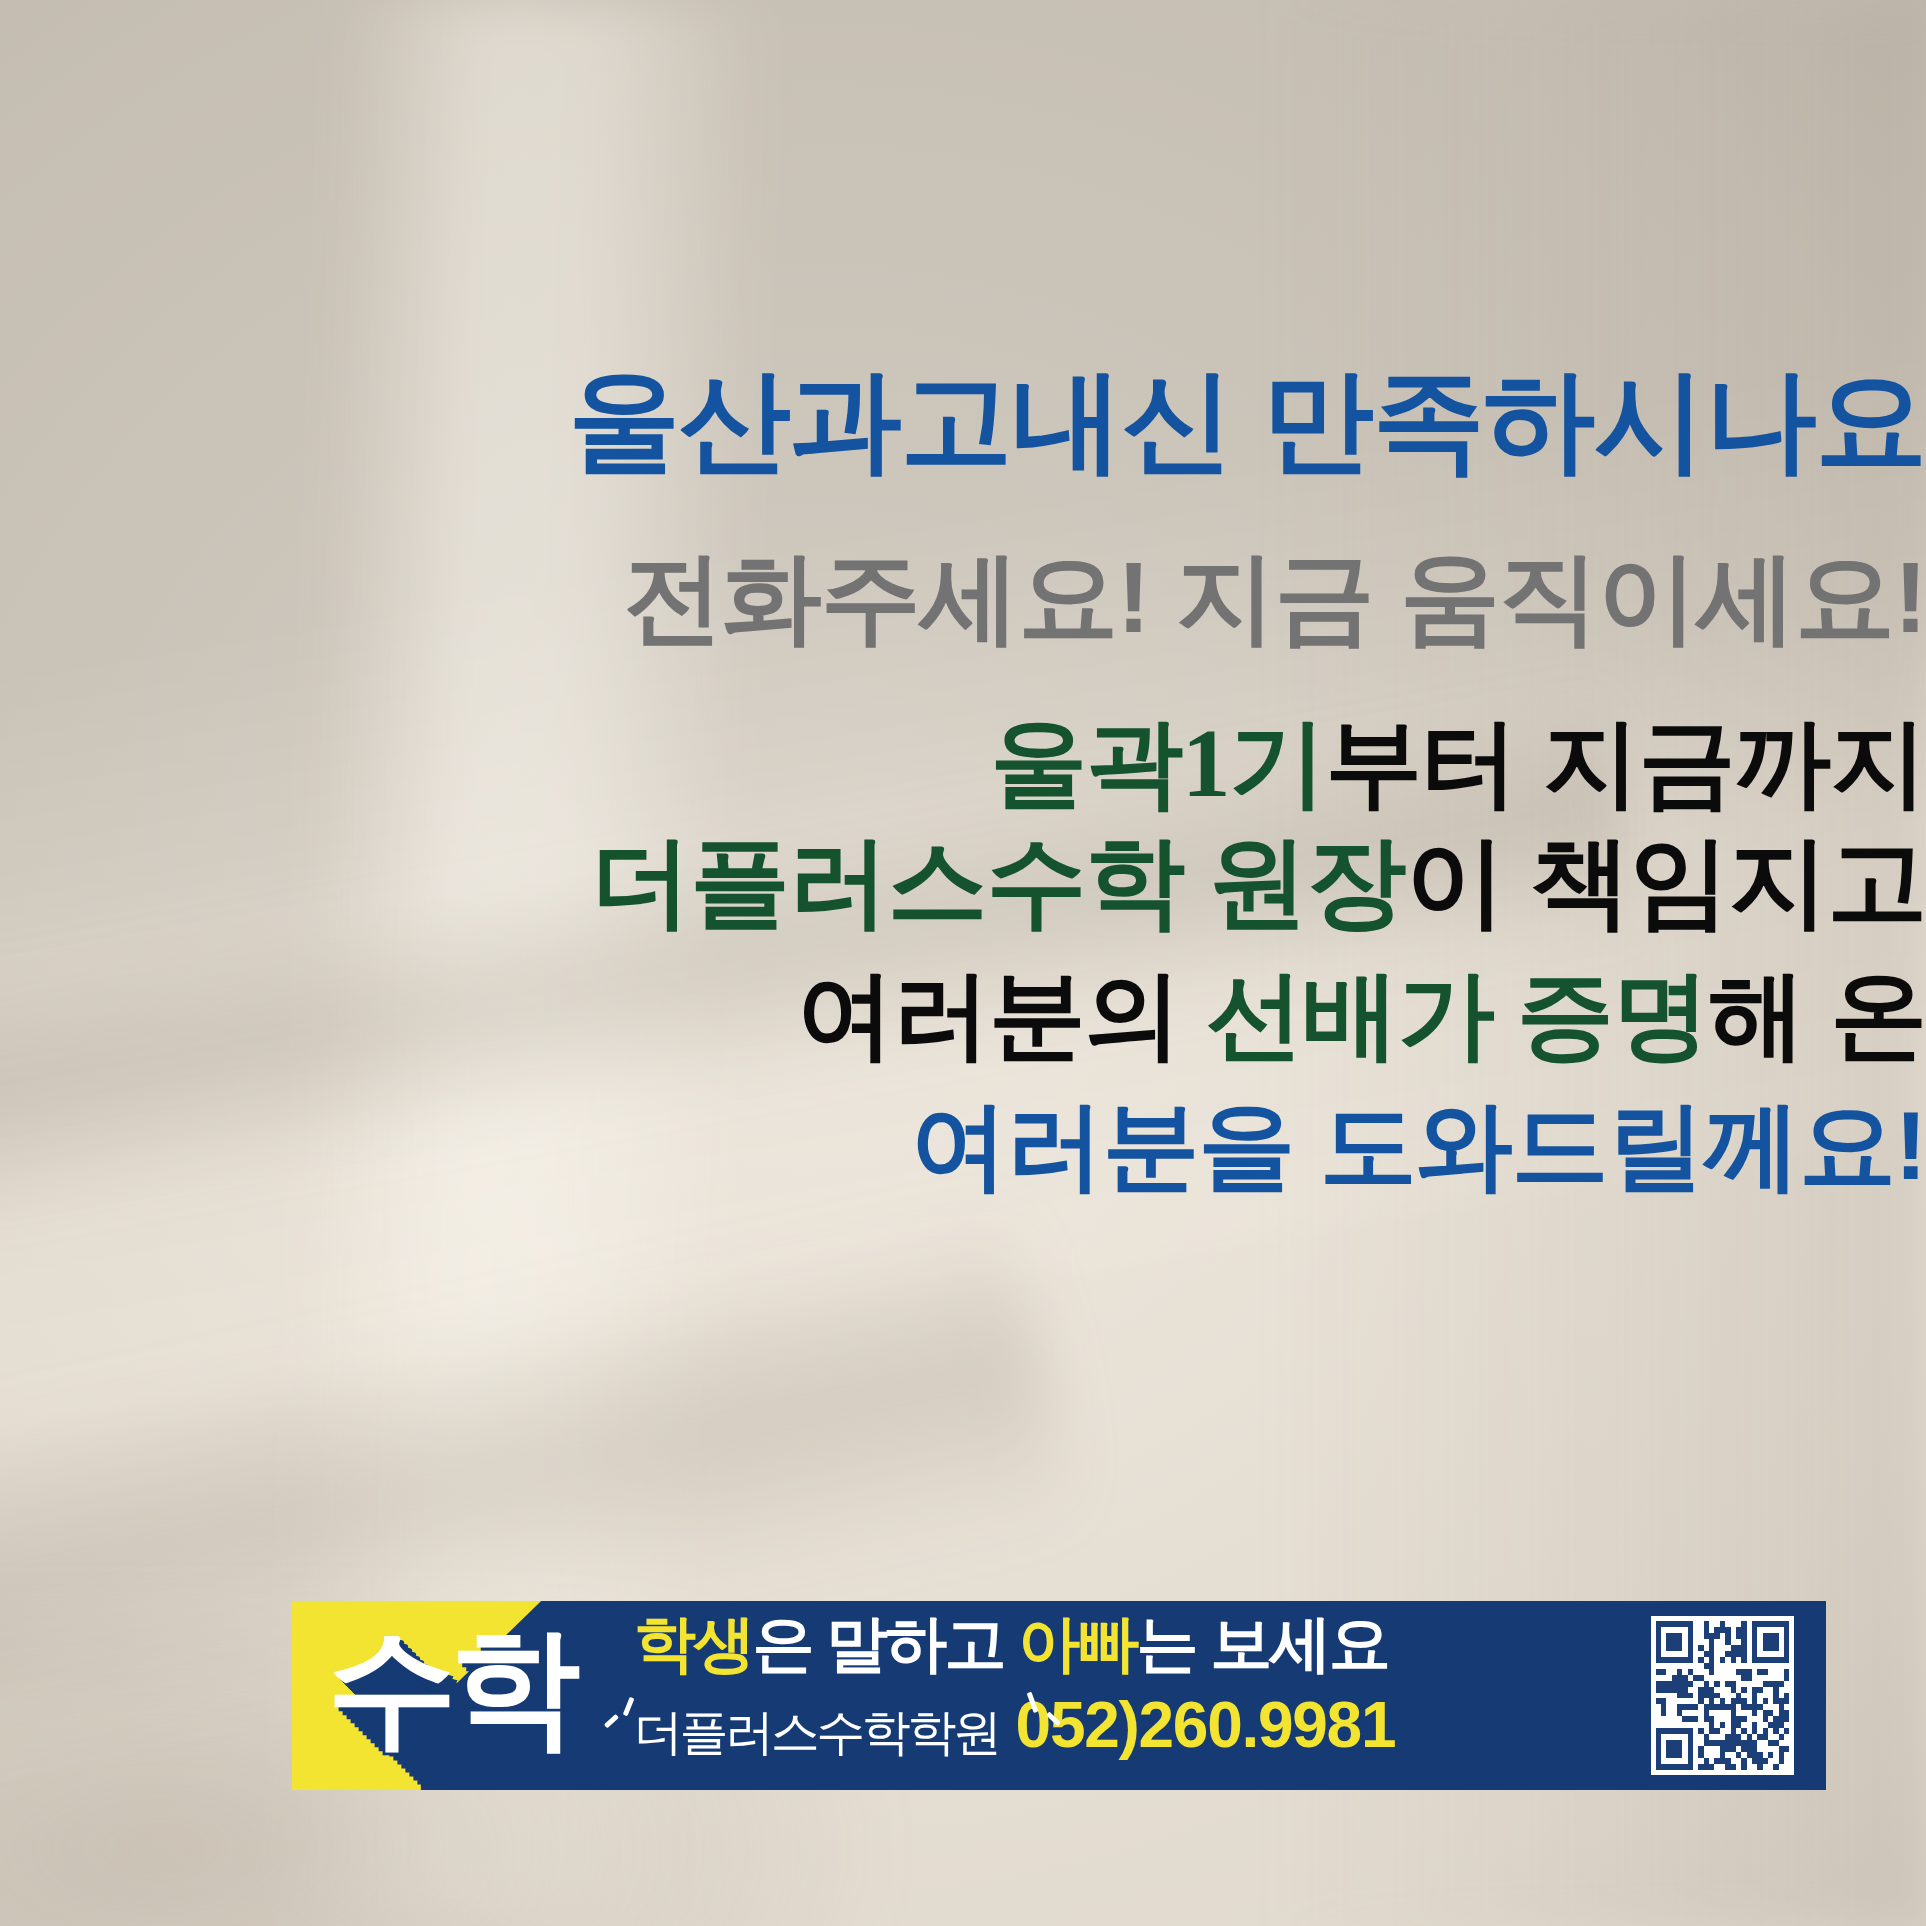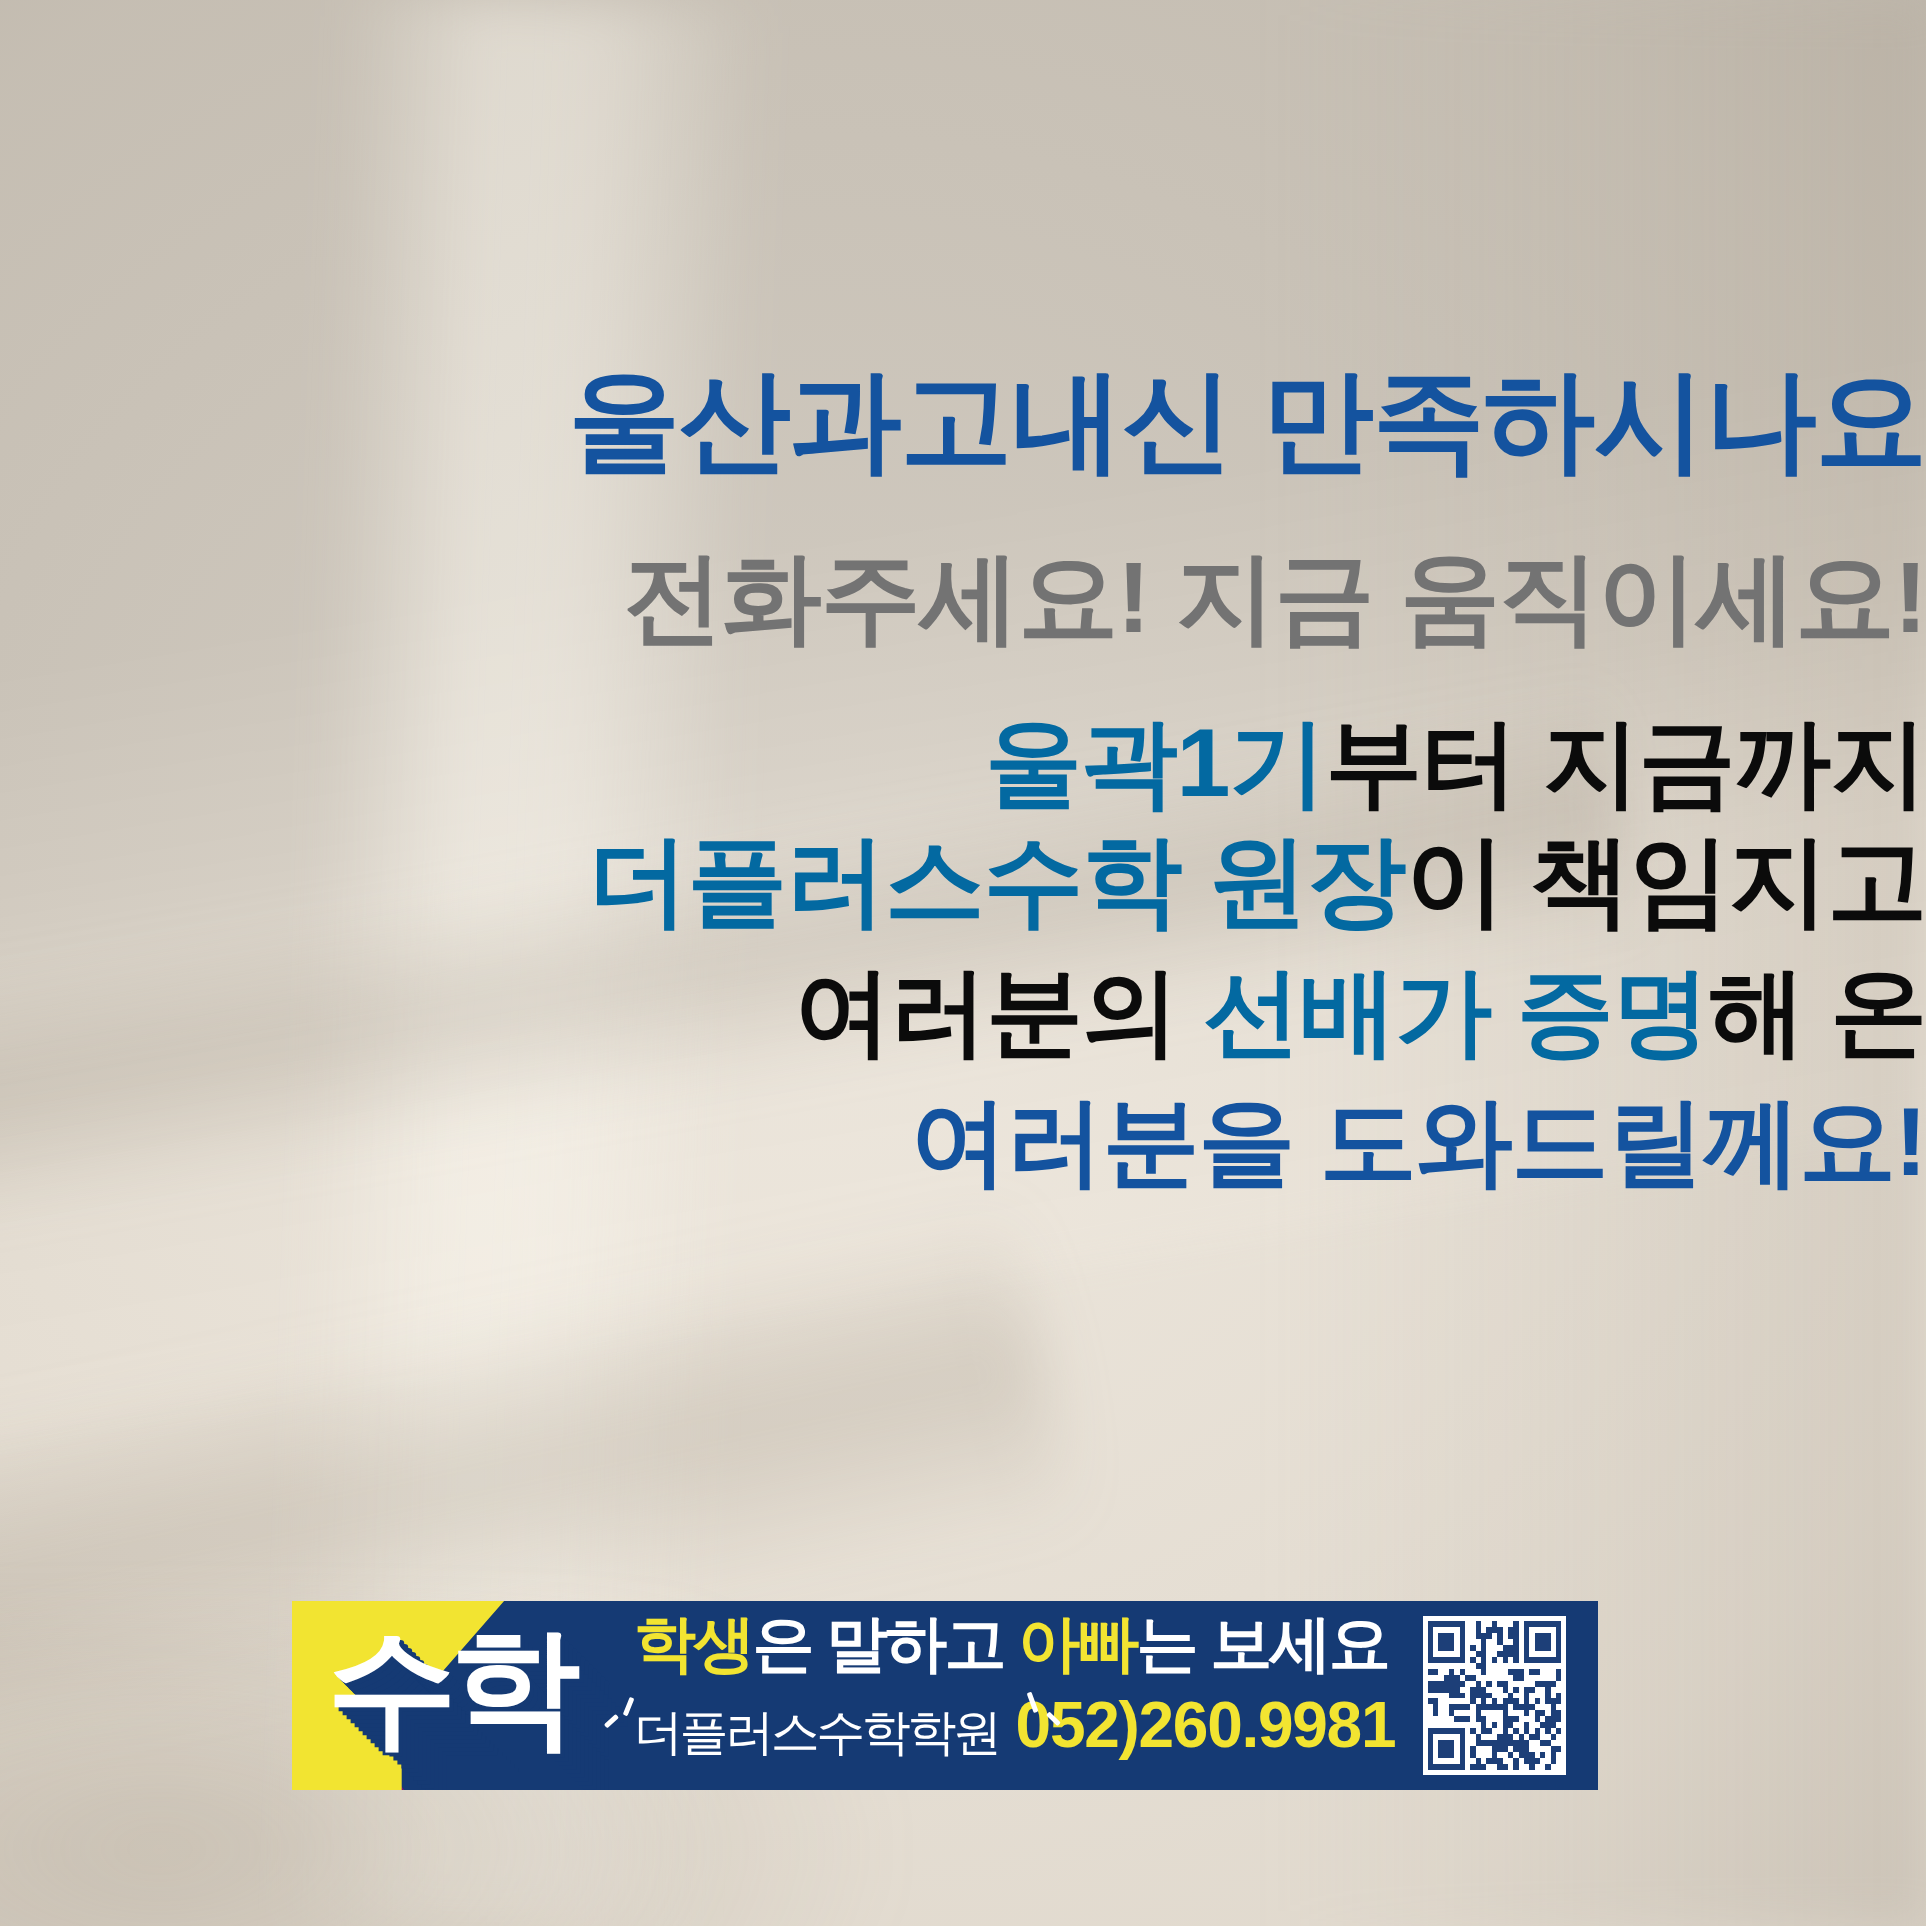--- a/index.html
+++ b/index.html
@@ -104,29 +104,29 @@
     letter-spacing: -0.012em;
     line-height: 1.0;
   }
   .l1 { font-size: 112px; color: #14539f; margin-bottom: 70px; }
   .l2 { font-size: 100px; color: #737373; margin-bottom: 67px; }
   .l3 { font-size: 97px; margin-bottom: 19.4px; }
   .l4 { font-size: 97px; margin-bottom: 33px; }
   .l5 { font-size: 100px; margin-bottom: 33px; }
   .l6 { font-size: 97px; color: #14539f; }
 
-  .red   { color: #0369a1; }
+  .red   { color: #14532d; font-family: Liberation Serif, serif; }
   .black { color: #0b0b0b; }
 
   
   #banner {
     position: absolute;
     left: 292px;
     top: 1601px;
-    width: 1306px;
+    width: 1534px;
     height: 189px;
     background: #701a75;
     overflow: hidden;
   }
   
   .banner-navy {
     position: absolute;
     left: 0; top: 0;
     width: 100%; height: 100%;
     background: #153a74;

